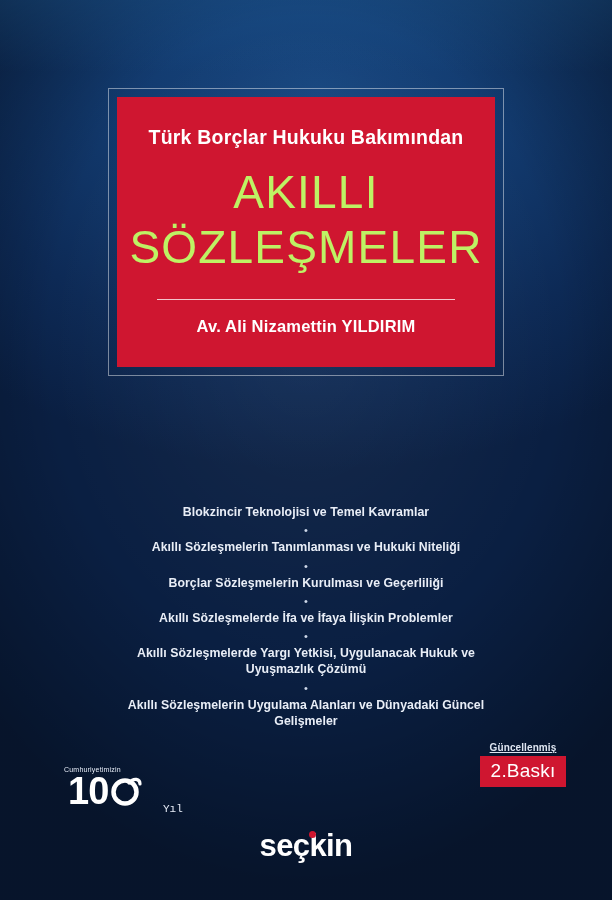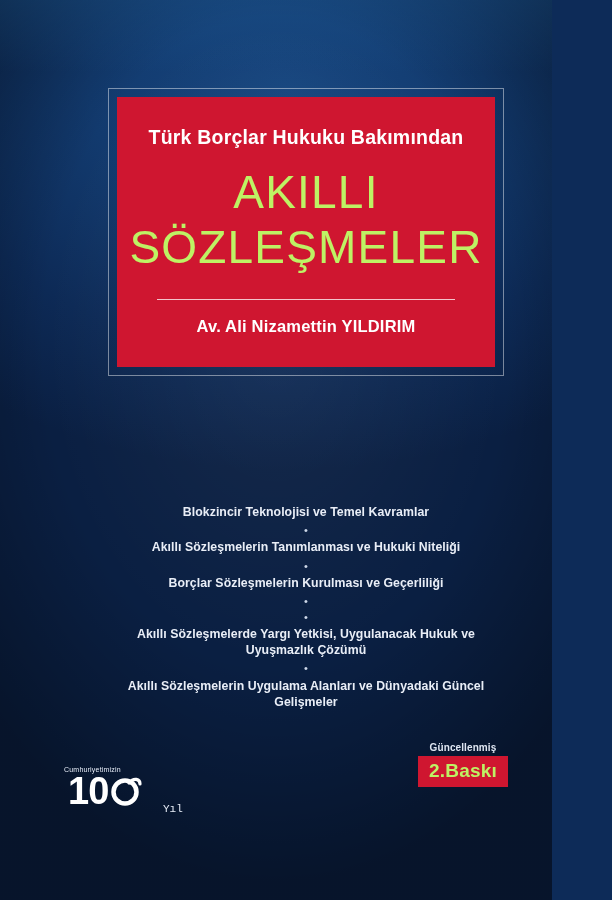--- a/index.html
+++ b/index.html
@@ -8,21 +8,21 @@
   }
   body {
     width: 612px;
     height: 900px;
     font-family: "Liberation Sans", sans-serif;
     background: #0d2b58;
     overflow: hidden;
   }
   .cover {
     position: relative;
-    width: 552px;
+    width: 612px;
     height: 900px;
     background:
       radial-gradient(ellipse 520px 380px at 52% 10%, #17467f 0%, #123a6e 38%, #0d2a56 70%, #0a1f42 100%),
       linear-gradient(180deg, #123a6e 0%, #0d2a56 45%, #091c3d 100%);
     overflow: hidden;
   }
   .cover::before {
     content: "";
     position: absolute;
     left: 0; top: 0;
@@ -124,28 +124,29 @@
     top: 742px;
     text-align: center;
     width: 118px;
   }
   .edition-sub {
     color: #dfe6f2;
     font-size: 10px;
     font-weight: bold;
     margin-bottom: 3px;
     letter-spacing: 0.1px;
+    text-decoration: underline;
   }
   .edition-box {
     background: #cf1630;
-    color: #bef264;
+    color: #ffffff;
     display: inline-block;
     padding: 4px 11px 5px 11px;
     font-size: 19px;
-    font-weight: bold;
+    font-weight: normal;
     letter-spacing: 0.2px;
   }
 
   
   .anniversary {
     position: absolute;
     left: 52px;
     top: 766px;
     width: 112px;
     height: 64px;
@@ -223,20 +224,21 @@
     </div>
   </div>
 
   <div class="topics">
     <div class="topic">Blokzincir Teknolojisi ve Temel Kavramlar</div>
     <div class="dot">•</div>
     <div class="topic">Akıllı Sözleşmelerin Tanımlanması ve Hukuki Niteliği</div>
     <div class="dot">•</div>
     <div class="topic">Borçlar Sözleşmelerin Kurulması ve Geçerliliği</div>
     <div class="dot">•</div>
+    <div class="topic">Akıllı Sözleşmelerde İfa ve İfaya İlişkin Problemler</div>
     <div class="dot">•</div>
     <div class="topic">Akıllı Sözleşmelerde Yargı Yetkisi, Uygulanacak Hukuk ve Uyuşmazlık Çözümü</div>
     <div class="dot">•</div>
     <div class="topic">Akıllı Sözleşmelerin Uygulama Alanları ve Dünyadaki Güncel Gelişmeler</div>
   </div>
 
   <div class="edition">
     <div class="edition-sub">Güncellenmiş</div>
     <div class="edition-box">2.Baskı</div>
   </div>
@@ -248,13 +250,19 @@
       <span class="anniv-swirl">
         <svg width="34" height="34" viewBox="0 0 34 34">
           <circle cx="16" cy="18" r="11.5" fill="none" stroke="#ffffff" stroke-width="4.5"></circle>
           <path d="M20 9 C25 3, 31 5, 31 10" fill="none" stroke="#ffffff" stroke-width="3.2" stroke-linecap="round"></path>
         </svg>
       </span>
     </div>
     <div class="anniv-year">Yıl</div>
   </div>
 
+  <div class="publisher">
+    <span class="publisher-name">
+      <span>seçkin</span>
+      <span class="publisher-dot"></span>
+    </span>
+  </div>
 </div>
 
 </body></html>

